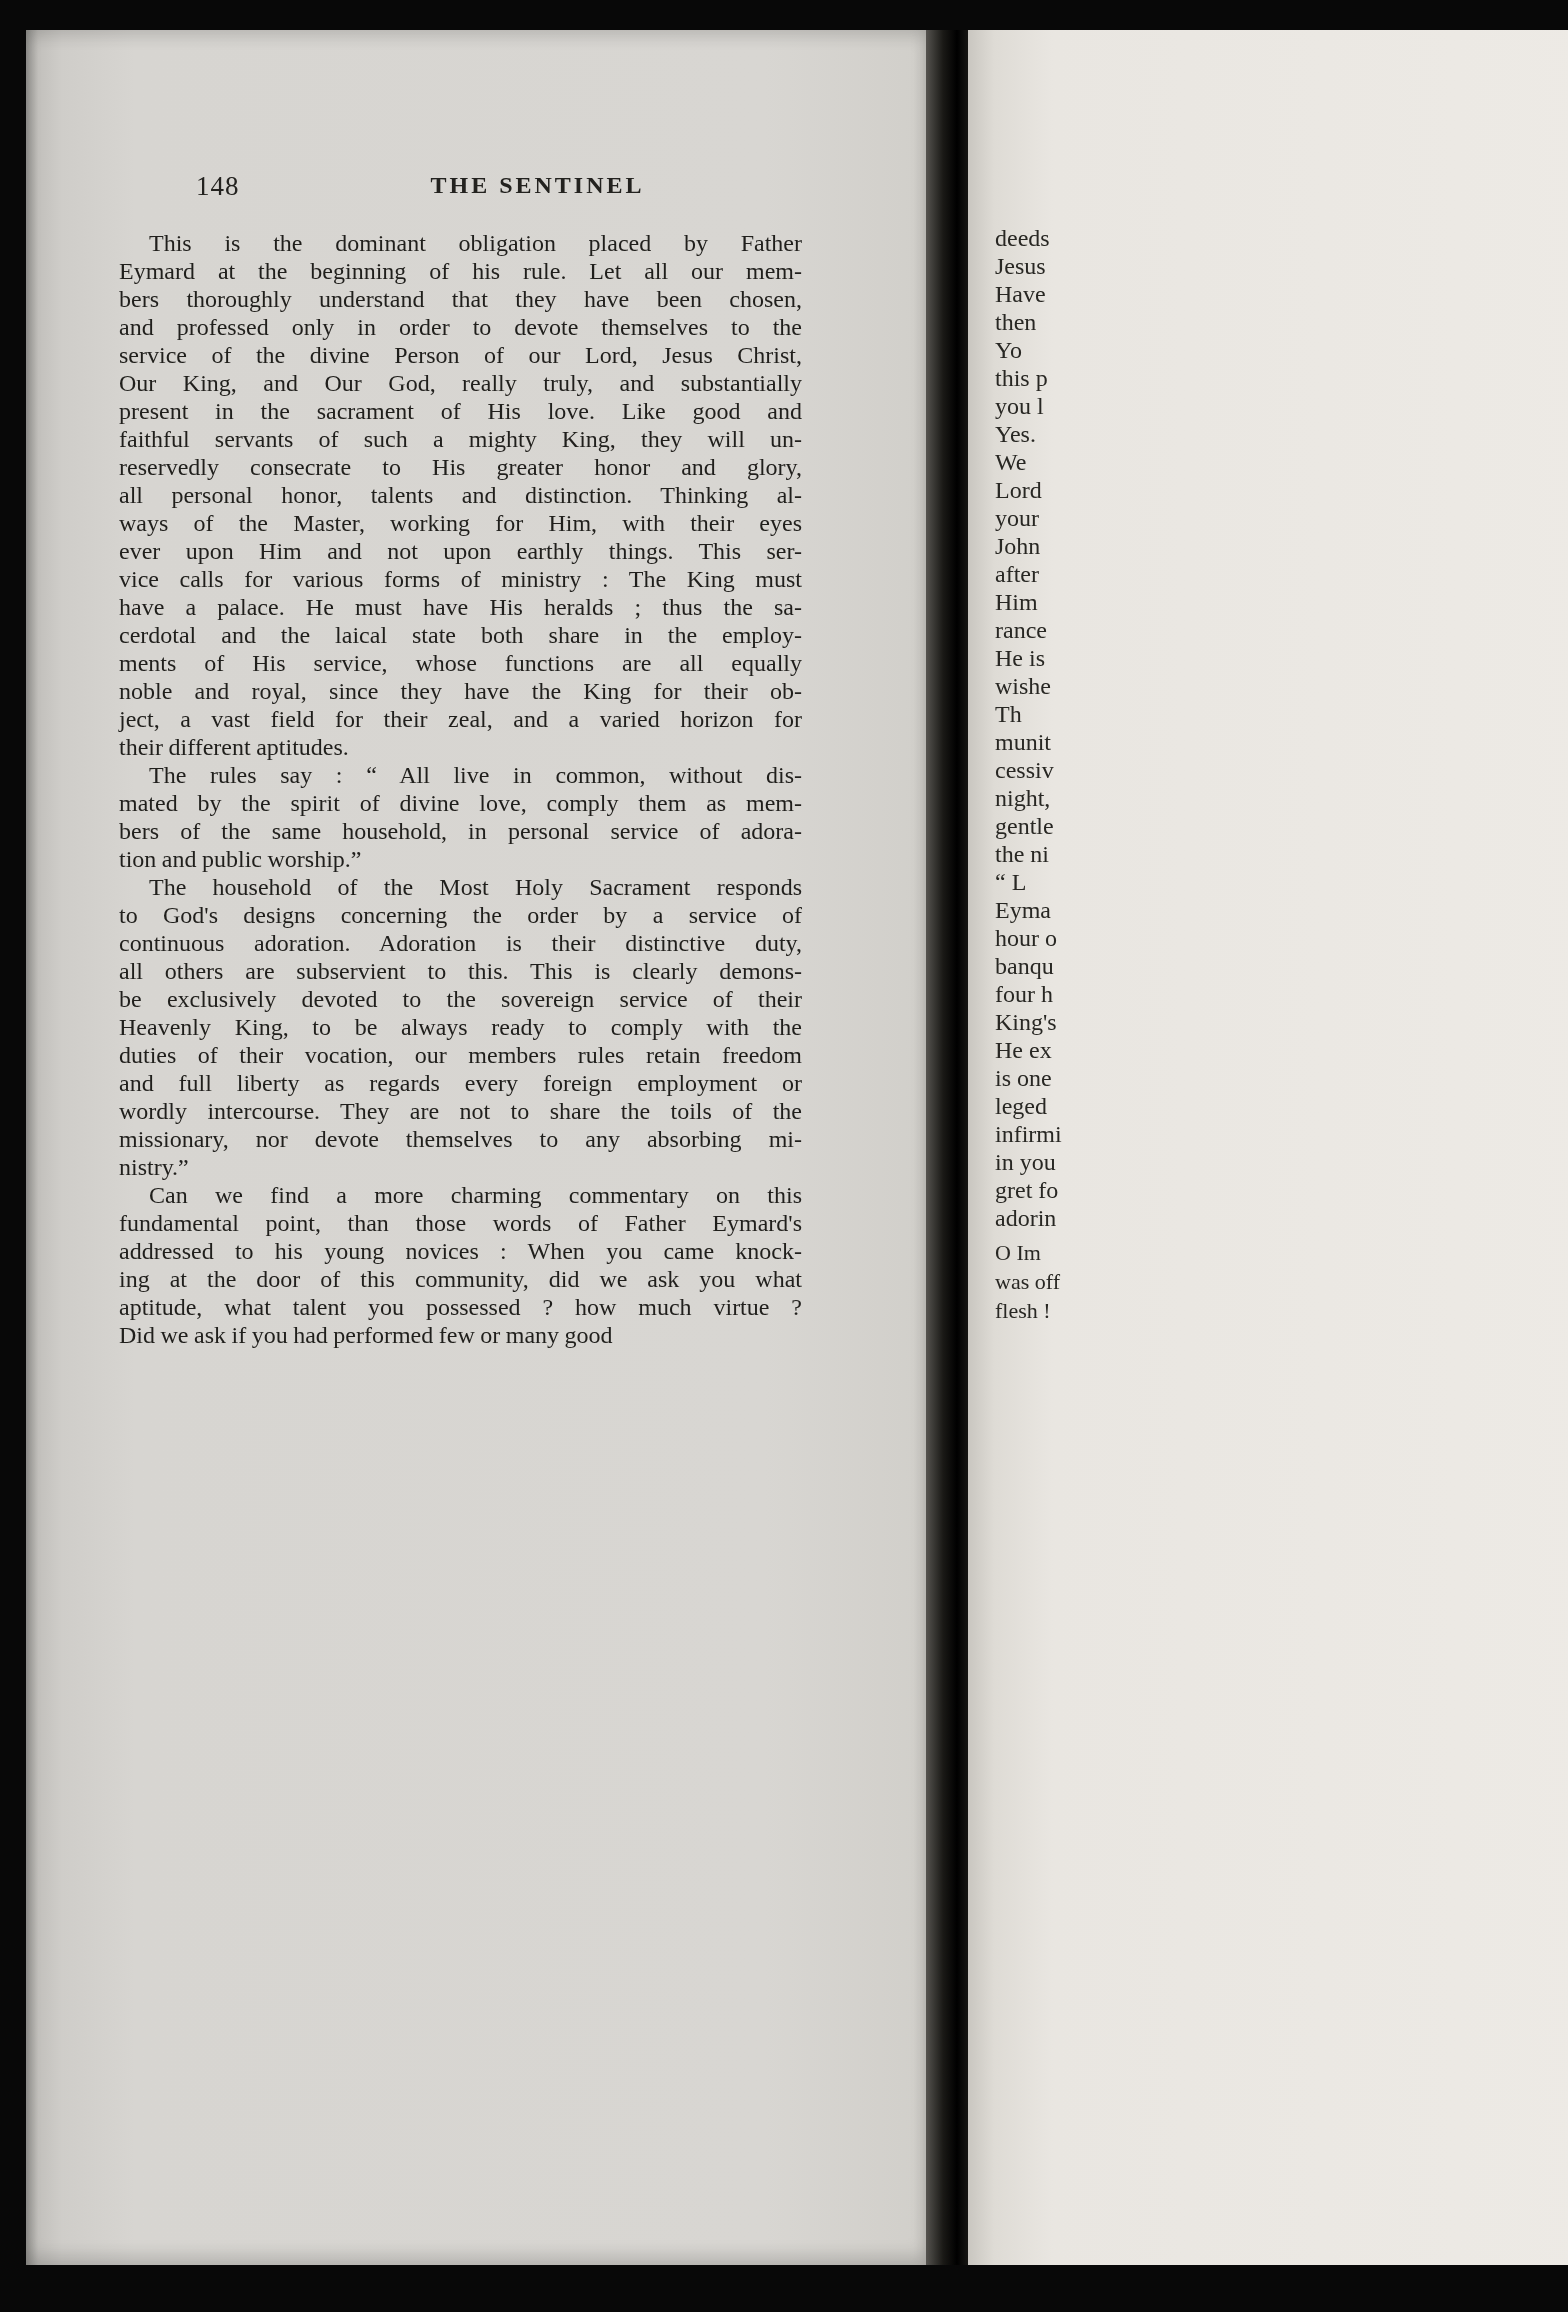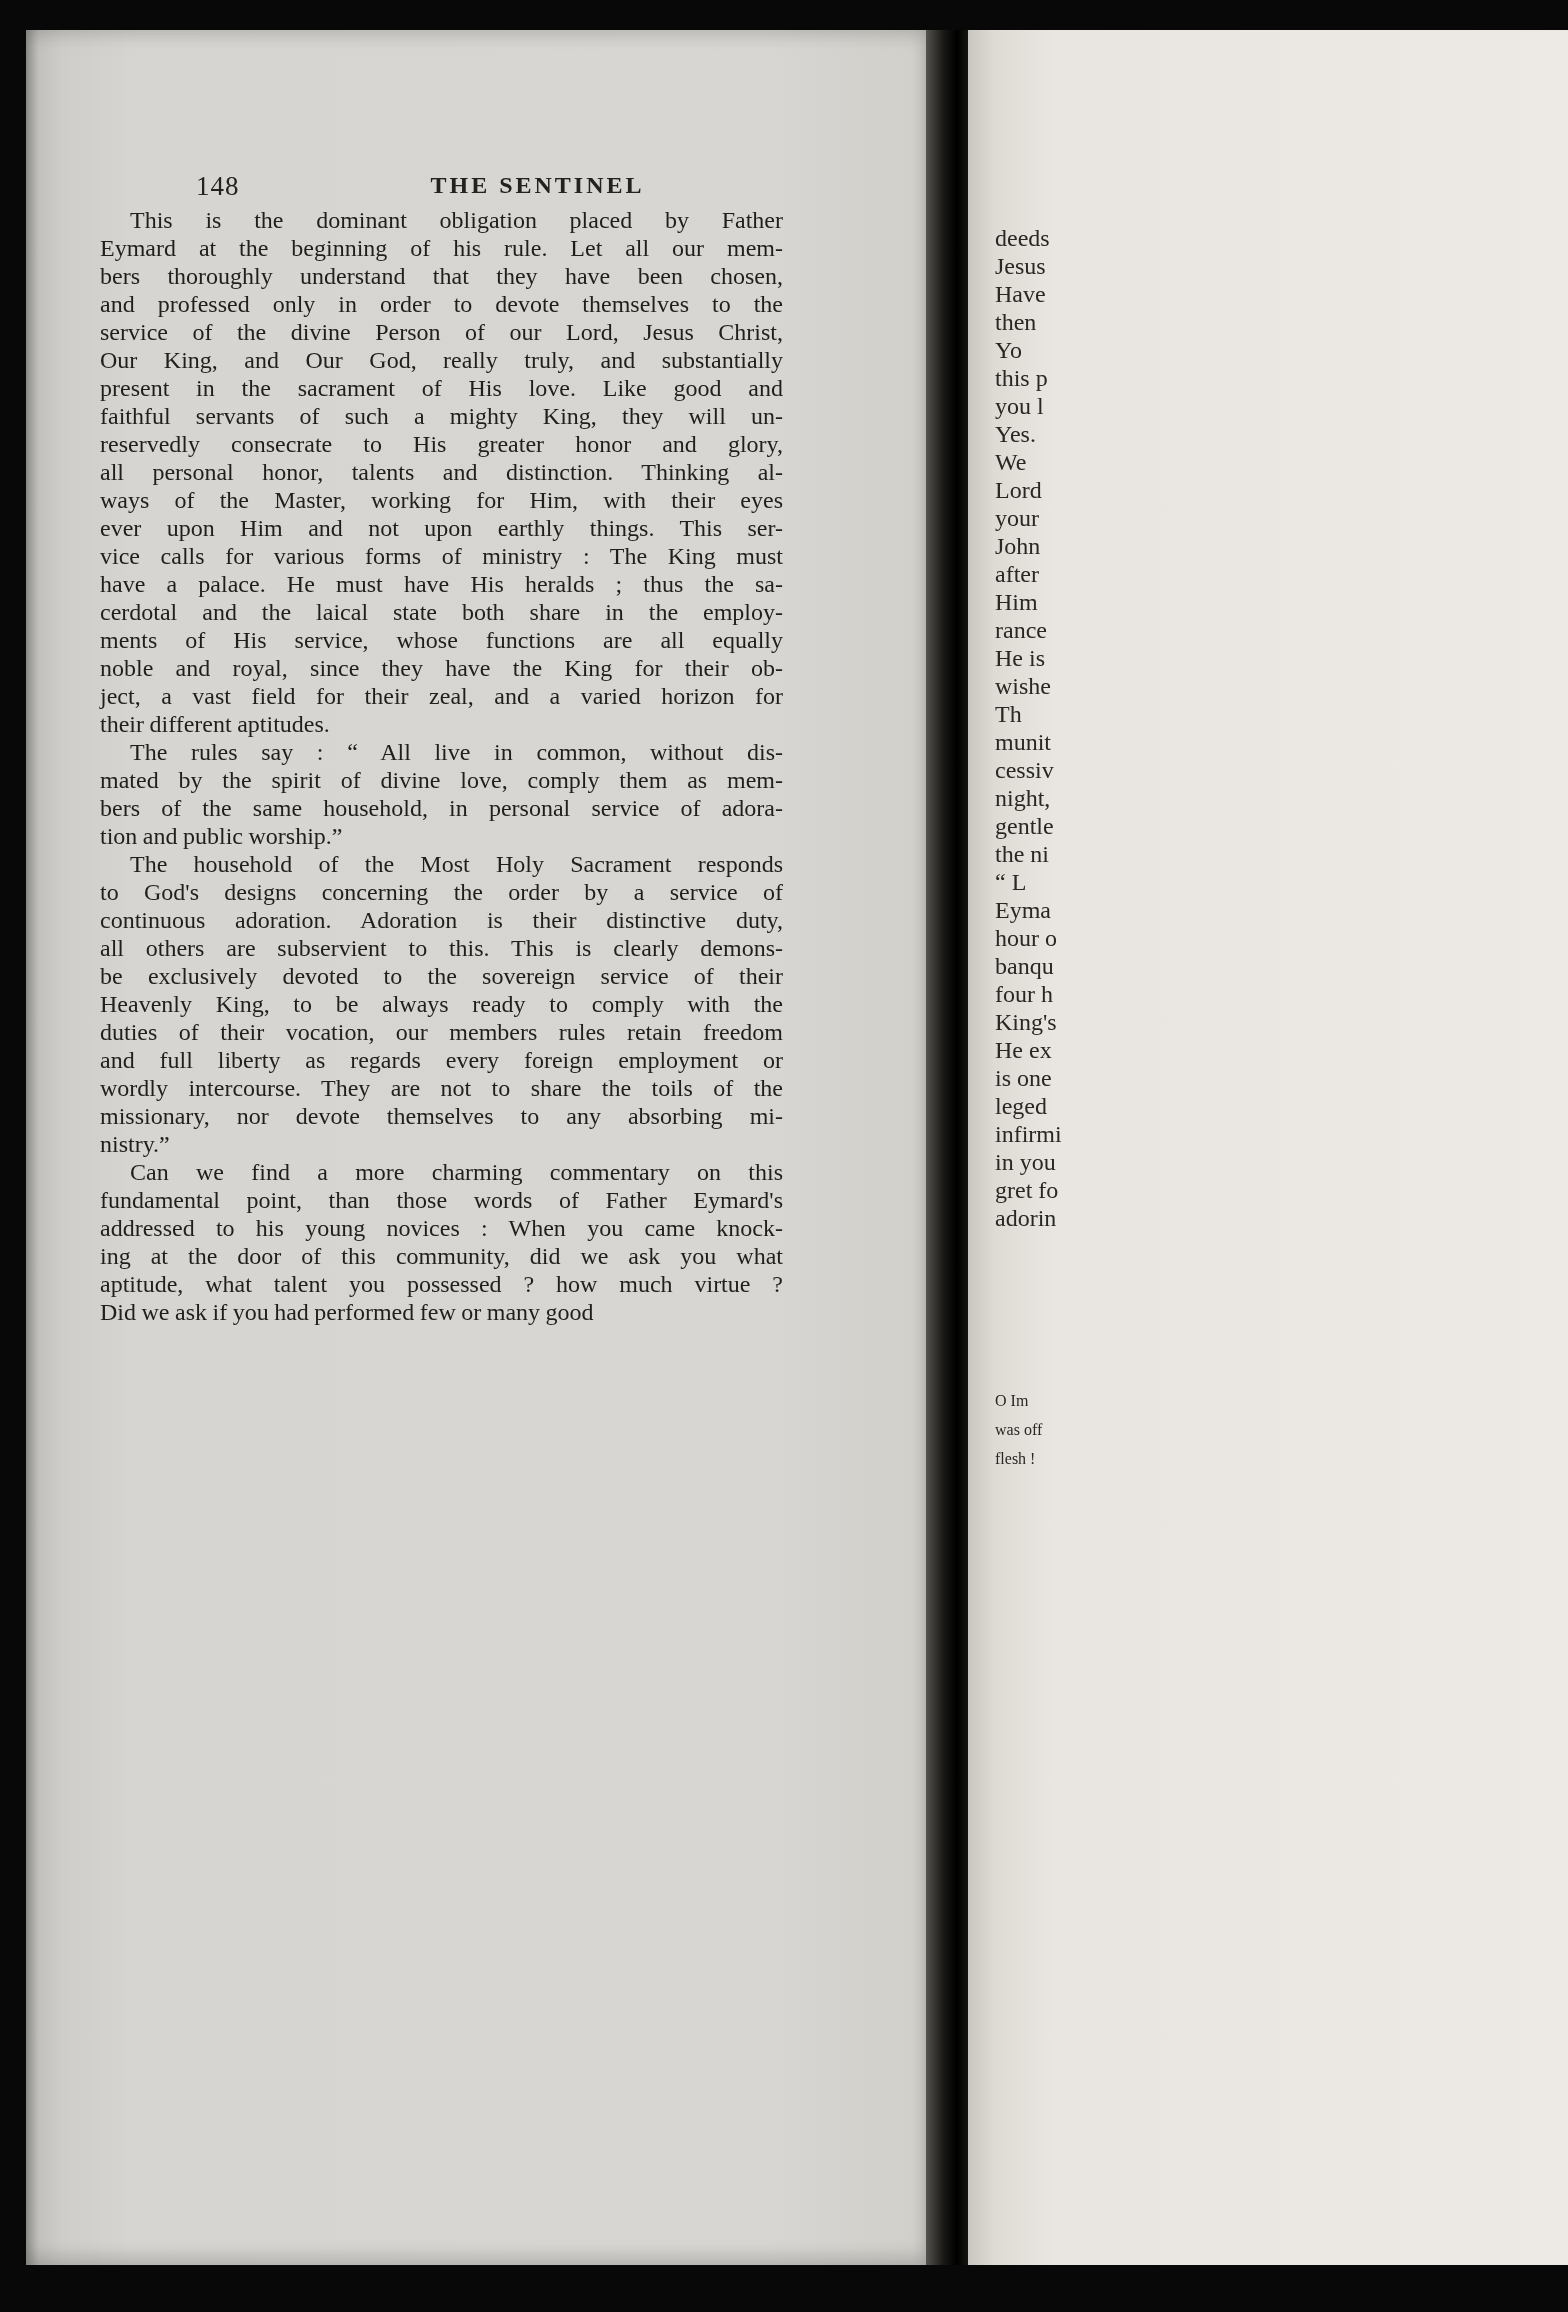--- a/index.html
+++ b/index.html
@@ -75,22 +75,22 @@
     position: absolute;
     left: 170px;
     width: 683px;
     top: 1px;
     text-align: center;
     font-size: 24px;
     font-weight: bold;
     letter-spacing: 3px;
   }
   .body-text {
-    margin-top: 5px;
-    padding-left: 74px;
+    margin-top: 28px;
+    padding-left: 93px;
     width: 683px;
     color: #201f1c;
     font-size: 24px;
     line-height: 28px;
     word-spacing: -0.5px;
   }
   .para { margin: 0; }
   .line {
     text-align: justify;
     text-align-last: justify;
@@ -100,22 +100,22 @@
   .fragments {
     position: absolute;
     left: 27px;
     top: 194px;
     font-size: 24px;
     line-height: 28px;
     color: #282723;
     white-space: pre;
   }
   .fragments.footer {
-    top: 1356px;
-    font-size: 16px;
+    top: 1208px;
+    font-size: 22px;
     line-height: 29px;
   }
 </style>
 </head>
 <body>
 
 <div class="scan">
 
   <div class="left-page">
     <div class="page-header">

